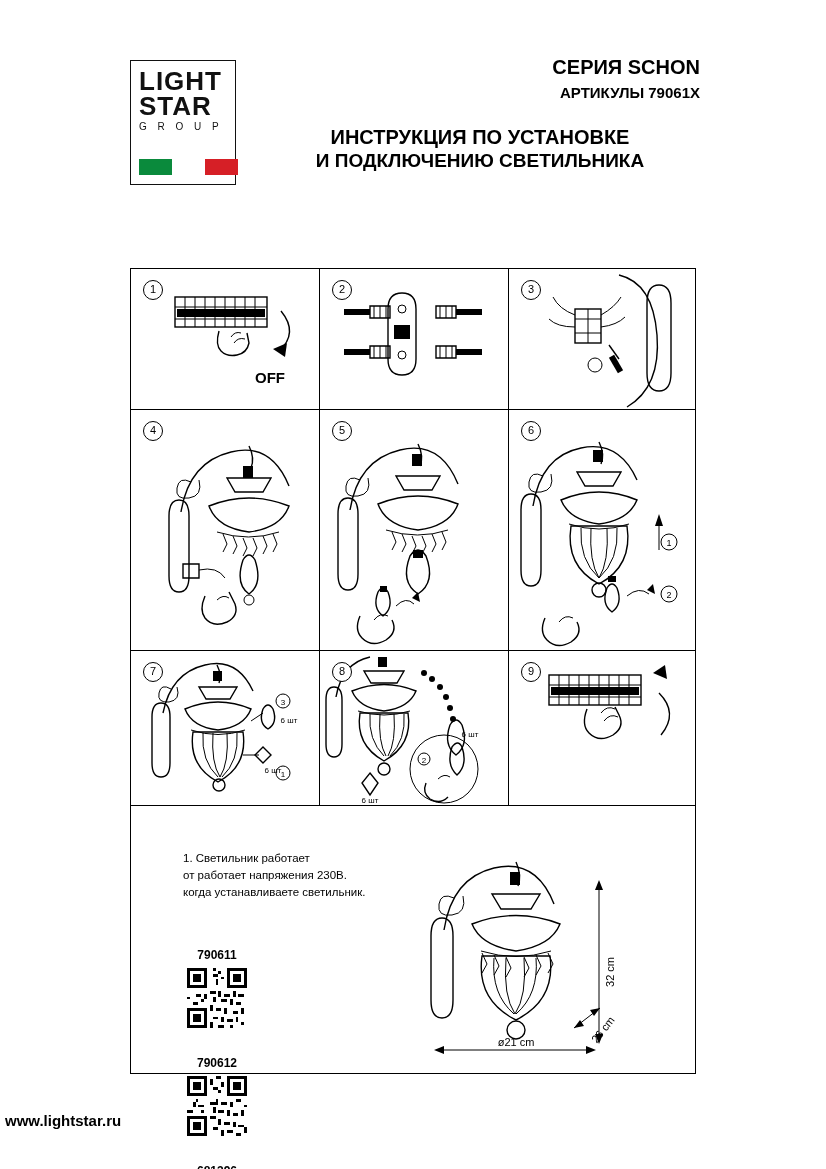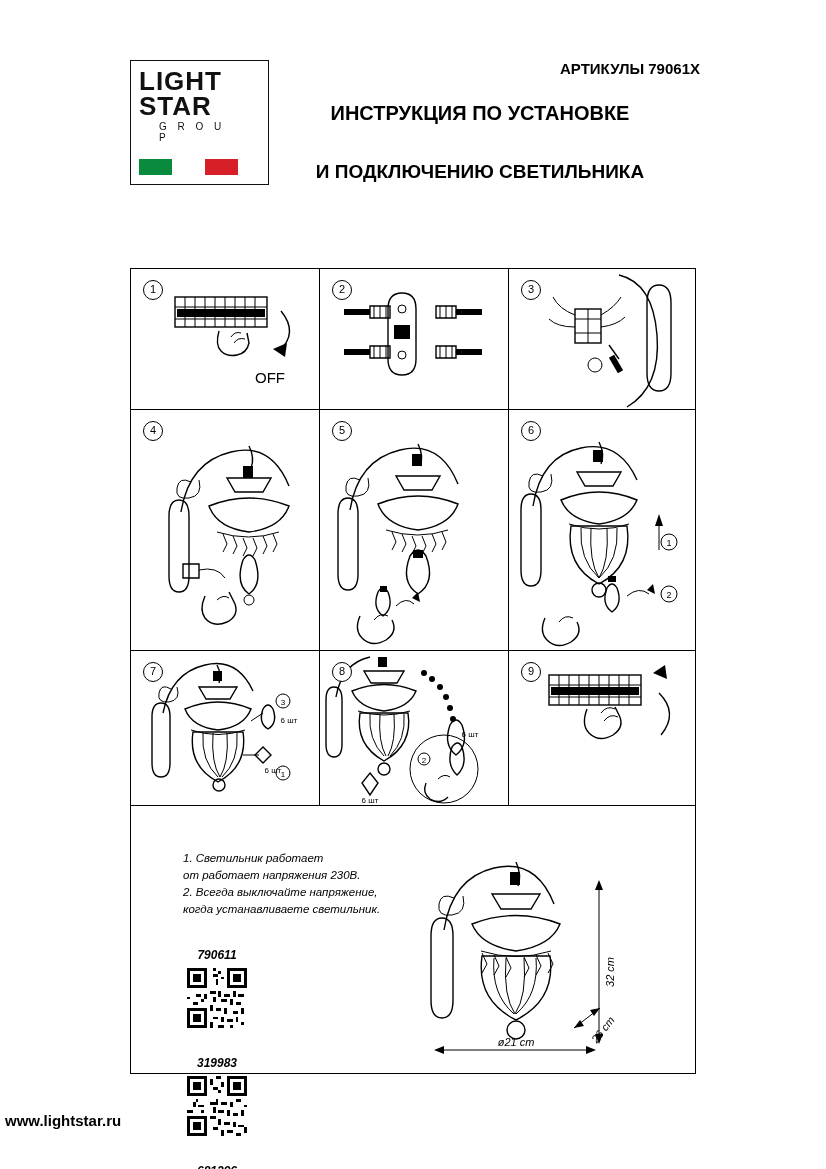--- a/index.html
+++ b/index.html
@@ -5,44 +5,44 @@
   html,body{margin:0;padding:0;}
   body{
     width:826px;height:1169px;background:#ffffff;
     font-family:"Liberation Sans", sans-serif;
     color:#000;position:relative;overflow:hidden;
   }
   .page{position:absolute;left:0;top:0;width:826px;height:1169px;}
 
   
   .header{position:absolute;left:130px;top:55px;width:570px;height:150px;}
-  .logo{position:absolute;left:0;top:5px;width:139px;height:125px;background:#fff;border:1px solid #111;box-sizing:border-box;}
+  .logo{position:absolute;left:0;top:5px;width:106px;height:125px;background:#fff;border:1px solid #111;box-sizing:border-box;}
   .logo .lg-txt{position:absolute;left:8px;top:8px;width:99px;text-align:left;}
   .logo .lg-line{font-weight:bold;font-size:26px;line-height:25px;letter-spacing:1px;color:#111;}
-  .logo .lg-group{font-size:10px;letter-spacing:4px;color:#111;margin-top:2px;margin-left:20px;}
+  .logo .lg-group{font-size:10px;letter-spacing:4px;color:#111;margin-top:2px;}
   .logo .flag{position:absolute;left:8px;bottom:9px;width:99px;height:16px;display:flex;}
   .logo .flag i{display:block;flex:1;height:100%;}
   .logo .flag .g{background:#0a8a3c;}
   .logo .flag .w{background:#ffffff;}
   .logo .flag .r{background:#d61f26;}
 
   .head-right{position:absolute;left:130px;top:0;width:440px;text-align:right;}
   .head-right .ln1{font-size:20px;font-weight:bold;line-height:24px;}
   .head-right .ln2{font-size:15px;font-weight:bold;line-height:24px;margin-top:2px;}
   .head-right .ln3{font-size:20px;font-weight:bold;line-height:24px;margin-top:20px;text-align:center;}
-  .head-right .ln4{font-size:19px;font-weight:bold;line-height:24px;text-align:center;margin-top:35px;}
+  .head-right .ln4{font-size:19px;font-weight:bold;line-height:24px;text-align:center;}
 
   
   .grid{position:absolute;left:130px;top:268px;width:566px;height:806px;border:1px solid #000;box-sizing:border-box;}
   .cell{position:absolute;box-sizing:border-box;border-right:1px solid #000;border-bottom:1px solid #000;}
   .cell.lastcol{border-right:none;}
   .cell.lastrow{border-bottom:none;}
   .num{position:absolute;left:12px;top:11px;width:18px;height:18px;border:1.2px solid #000;border-radius:50%;
        font-size:11px;line-height:17px;text-align:center;font-weight:normal;background:#fff;}
-  .cap{position:absolute;font-weight:normal;font-size:15px;}
+  .cap{position:absolute;font-weight:bold;font-size:15px;}
 
   
   .info{position:absolute;left:52px;top:44px;width:250px;font-size:11.5px;line-height:17px;}
   .codes{position:absolute;left:50px;top:142px;width:270px;display:flex;gap:28px;flex-direction:column;}
   .codeblk{width:72px;text-align:center;}
   .codeblk .cnum{font-size:12px;font-weight:bold;margin-bottom:6px;}
   .qr{width:60px;height:60px;margin:0 auto;}
 
   .dims{position:absolute;right:16px;top:26px;width:255px;height:230px;}
 
@@ -67,20 +67,21 @@
         <div class="lg-group">G R O U P</div>
       </div>
       <div class="flag">
         <i class="g"></i>
           <i class="w"></i>
           <i class="r"></i>
       </div>
     </div>
 
     <div class="head-right">
+      <div class="ln1">СЕРИЯ SCHON</div>
       <div class="ln2">АРТИКУЛЫ 79061X</div>
       <div class="ln3">ИНСТРУКЦИЯ ПО УСТАНОВКЕ</div>
       <div class="ln4">И ПОДКЛЮЧЕНИЮ СВЕТИЛЬНИКА</div>
     </div>
   </div>
 
   <div class="grid">
 
     <div class="cell" style="left:0;top:0;width:189px;height:141px;">
       <div class="num">1</div>
@@ -377,26 +378,25 @@
 
         <path class="st" d="M152 84 q18 -22 -2 -42"></path>
         <path class="fl" d="M144 22 l12 -8 l2 14 z"></path>
 
         <path class="st" d="M78 58 q-6 16 2 24 q10 10 24 2 q12 -8 6 -20 l-4 -8"></path>
         <path class="st2" d="M92 62 q6 -8 14 -4"></path>
         <path class="st2" d="M95 70 q6 -8 14 -4"></path>
       </svg>
     </div>
 
-    <div class="cell lastcol lastrow" style="left:0;top:537px;width:564px;height:267px;font-style:italic;">
+    <div class="cell lastcol lastrow" style="left:0;top:537px;width:564px;height:267px;">
 
       <div class="info">
         <div>1. Светильник работает</div>
         <div>от работает напряжения 230В.</div>
-        <div>2. Всегда выключайте напряжение,</div>
         <div>когда устанавливаете светильник.</div>
       </div>
 
       <div class="codes">
         <div class="codeblk">
           <div class="cnum">790611</div>
           <svg class="qr" viewBox="0 0 21 21" shape-rendering="crispEdges">
             <rect width="21" height="21" fill="#fff"></rect>
             <g fill="#000">
               <rect x="0" y="0" width="7" height="7"></rect>
@@ -437,21 +437,21 @@
                 <rect x="15" y="20" width="1" height="1"></rect>
               <rect x="3" y="9" width="2" height="1"></rect>
                 <rect x="0" y="10" width="1" height="1"></rect>
                 <rect x="5" y="11" width="1" height="1"></rect>
               <rect x="2" y="12" width="2" height="1"></rect>
                 <rect x="6" y="9" width="1" height="2"></rect>
             </g>
           </svg>
         </div>
         <div class="codeblk">
-          <div class="cnum">319983</div>
+          <div class="cnum">790612</div>
           <svg class="qr" viewBox="0 0 21 21" shape-rendering="crispEdges">
             <rect width="21" height="21" fill="#fff"></rect>
             <g fill="#000">
               <rect x="0" y="0" width="7" height="7"></rect>
                 <rect x="1" y="1" width="5" height="5" fill="#fff"></rect>
                 <rect x="2" y="2" width="3" height="3"></rect>
               <rect x="14" y="0" width="7" height="7"></rect>
                 <rect x="15" y="1" width="5" height="5" fill="#fff"></rect>
                 <rect x="16" y="2" width="3" height="3"></rect>
               <rect x="0" y="14" width="7" height="7"></rect>

